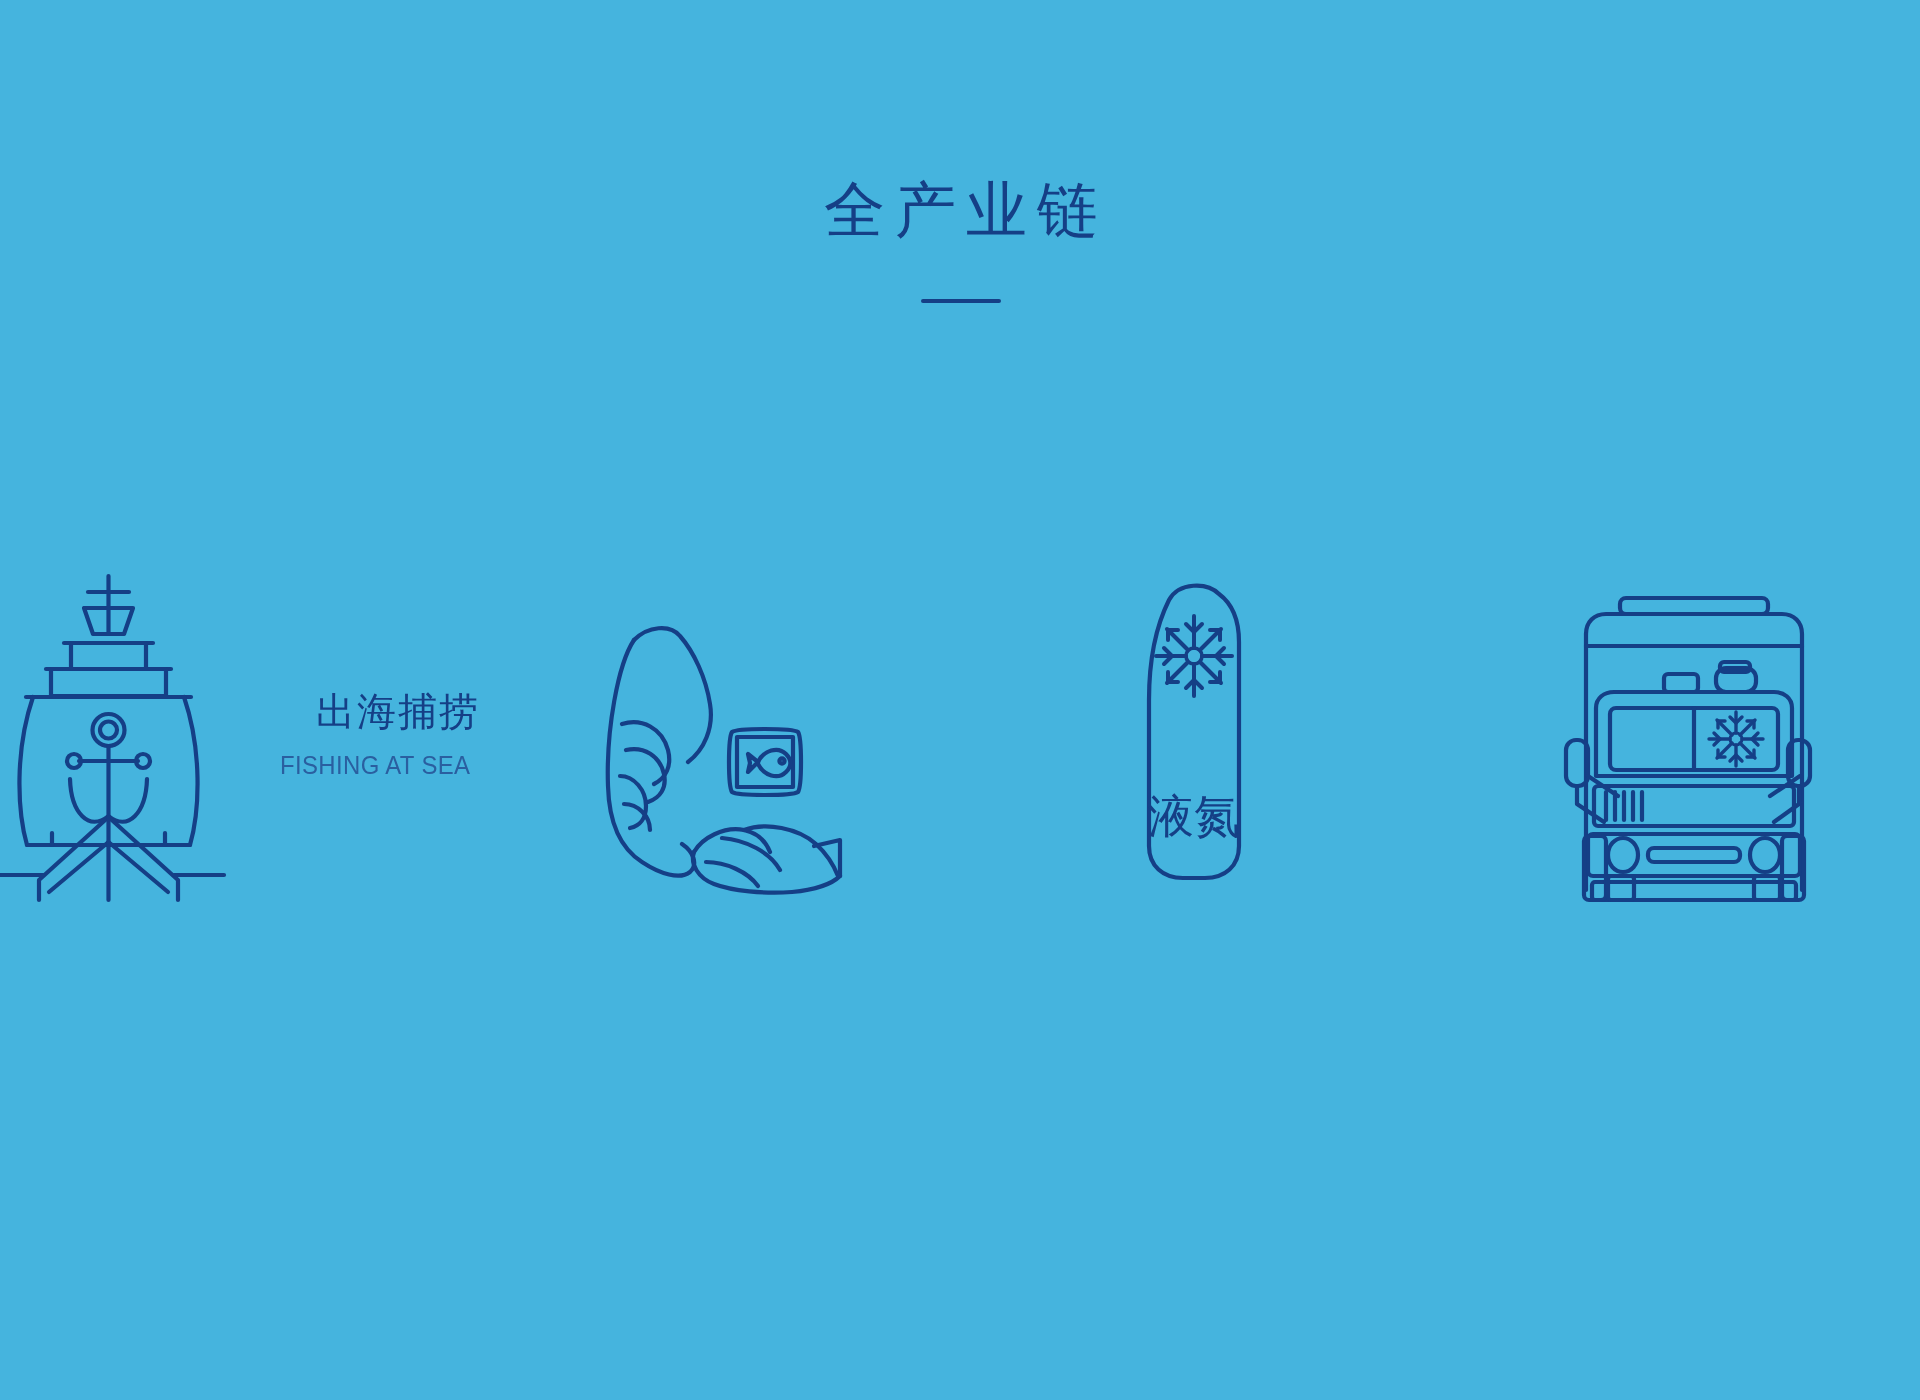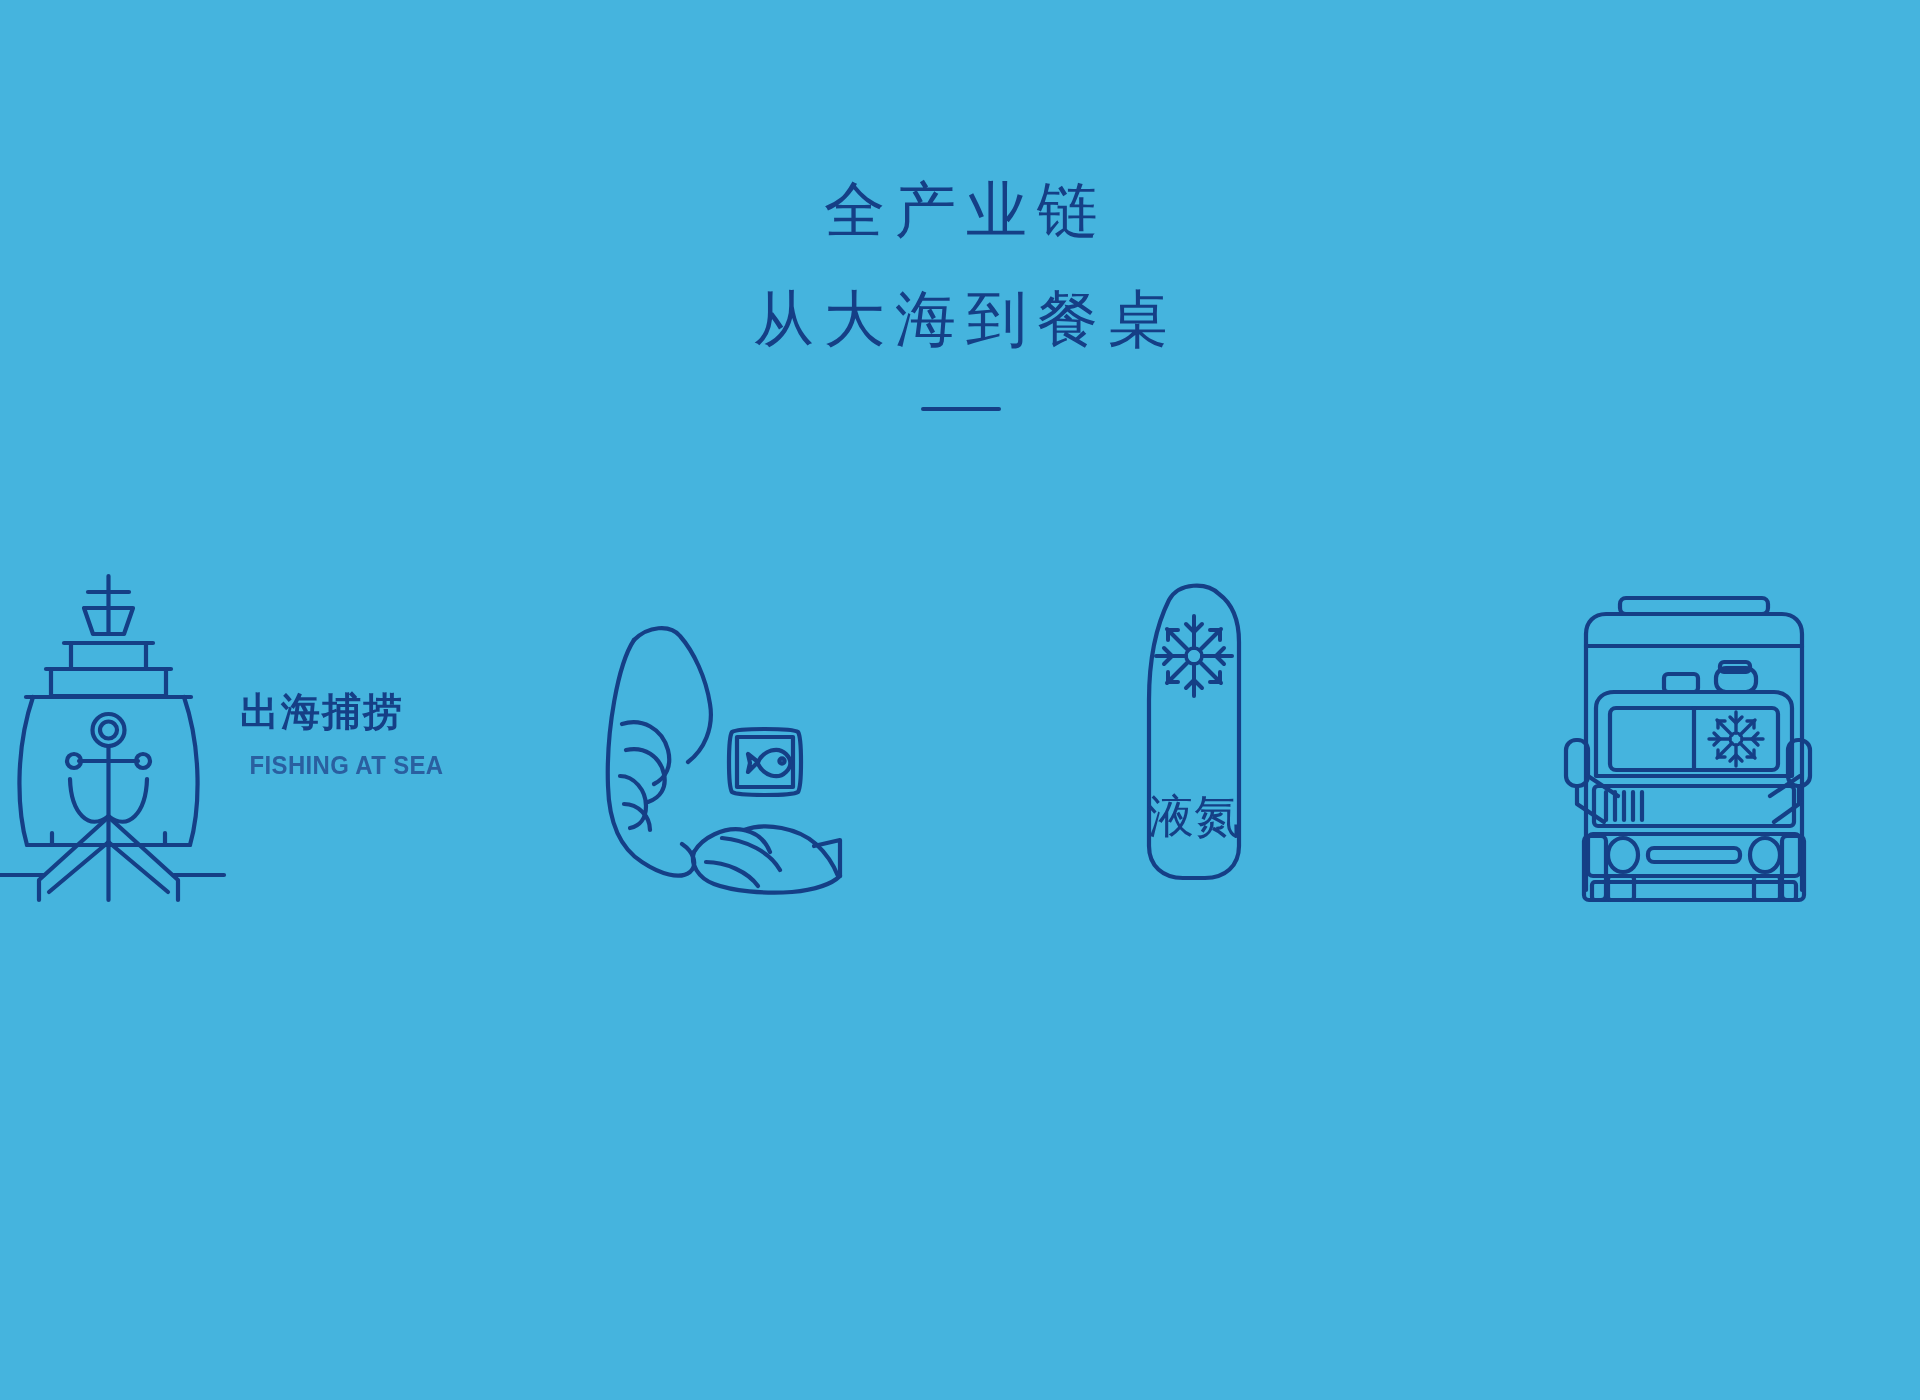--- a/index.html
+++ b/index.html
@@ -72,23 +72,22 @@
     display: flex;
     align-items: flex-end;
     justify-content: center;
   }
   .icon-box svg {
     display: block;
     overflow: visible;
   }
   .labels {
     margin-top: 70px;
-    text-align: left;
+    text-align: right;
     width: 100%;
-    font-weight: bold;
   }
   .label-cn {
     color: #153f86;
     font-size: 39px;
     letter-spacing: 2px;
     line-height: 1.18;
     white-space: nowrap;
   }
   .label-en {
     color: #2a5fa0;
@@ -107,21 +106,20 @@
   .step-3 .icon-box { transform: translateX(-6px); }
   .step-4 .icon-box { transform: translateX(14px); }
 </style>
 </head>
 <body>
 
 <div id="page">
 
   <div class="header">
     <div class="title-line title-line-1">全产业链</div>
-    <div class="title-line title-line-2">从大海到餐桌</div>
     <div class="divider-wrap">
       <div class="divider"></div>
     </div>
   </div>
 
   <div class="steps">
 
     <div class="step step-1">
       <div class="icon-box">
         <svg width="235" height="330" viewBox="0 0 235 330">

